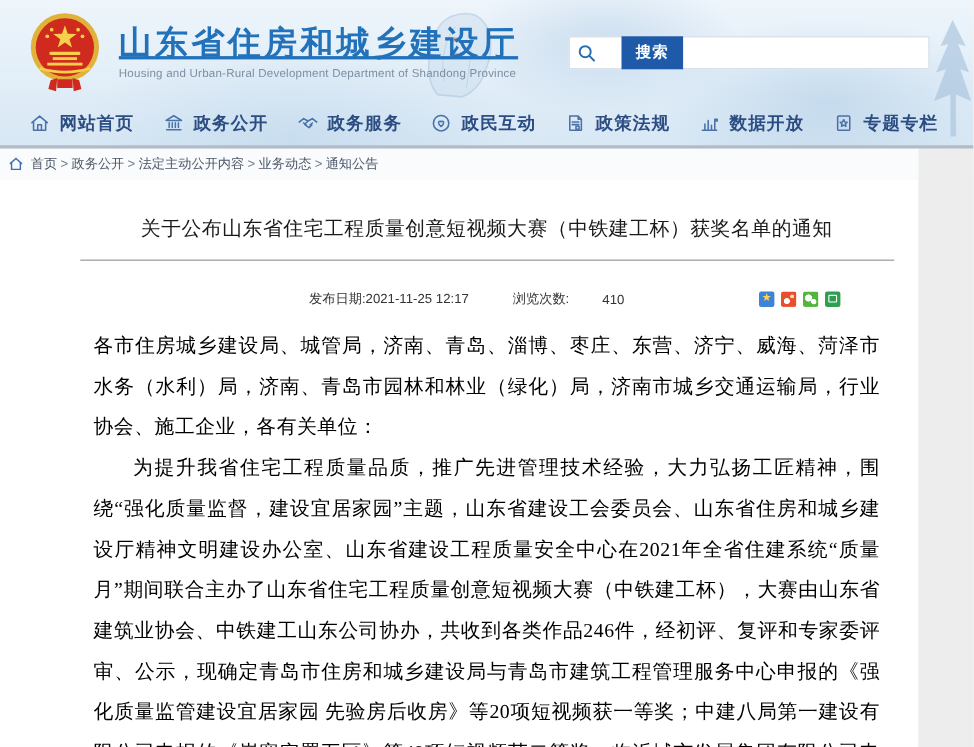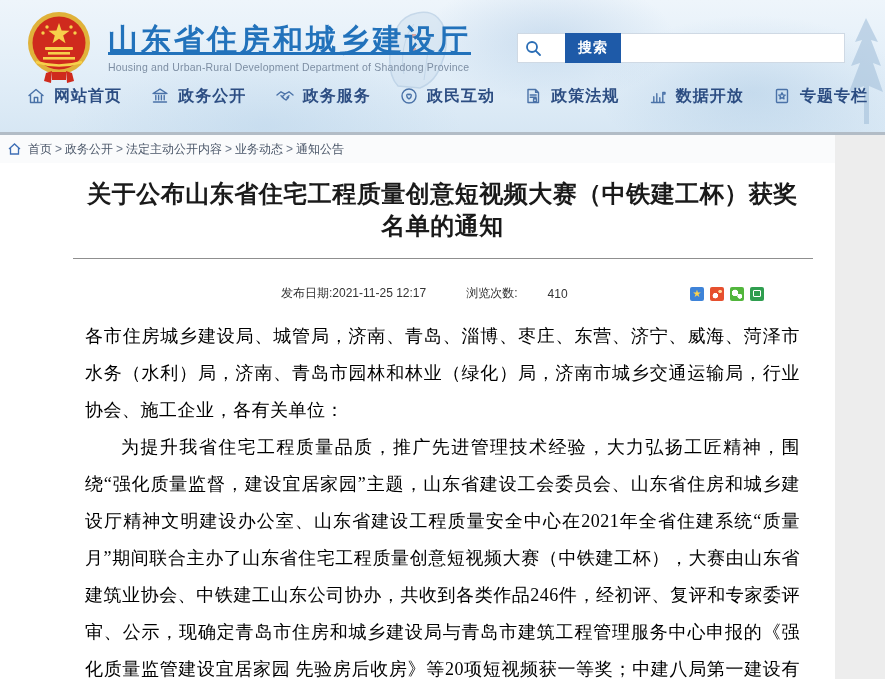--- a/index.html
+++ b/index.html
@@ -28,37 +28,37 @@
   .decor-stone{position:absolute;left:368px;top:4px;opacity:.55;}
   .decor-tree{position:absolute;right:0px;top:12px;opacity:.65;}
 
   .search-bar{position:absolute;right:40px;top:33px;width:328px;height:30px;display:flex;align-items:center;background:#ffffff;border:1px solid #cfd9e4;}
   .search-icon{width:30px;display:flex;justify-content:center;align-items:center;}
   .search-input{flex:1;height:100%;border:none;outline:none;font-size:13px;color:#333;font-family:var(--sans);}
   .search-input::placeholder{color:#9aa2ab;}
   .search-button{width:56px;height:30px;margin:-1px -1px -1px 17px;background:#1e5aa8;color:#fff;border:none;font-size:14px;font-weight:bold;cursor:pointer;font-family:var(--sans);letter-spacing:1px;}
 
   
-  .nav{position:absolute;left:0;bottom:16px;width:100%;height:40px;display:flex;align-items:center;justify-content:space-between;padding:0 17px 0 26px;}
+  .nav{position:absolute;left:0;bottom:0;width:100%;height:40px;display:flex;align-items:center;justify-content:space-between;padding:0 32px 0 26px;}
   .nav-item{display:flex;align-items:center;gap:8px;cursor:pointer;}
   .nav-item svg{stroke:#4a72a8;fill:none;stroke-width:1.4;stroke-linecap:round;stroke-linejoin:round;}
   .nav-label{font-size:16px;font-weight:bold;color:#2c4d82;letter-spacing:1px;}
 
   
   .breadcrumb{height:28px;width:835px;background:#fafbfc;display:flex;align-items:center;padding-left:8px;font-size:12px;color:#4a5668;gap:3px;}
   .crumb{cursor:pointer;}
   .crumb-sep{color:#6b7687;}
 
   
   .main{display:flex;width:885px;height:516px;}
   .content-col{width:835px;background:#fff;height:100%;}
   .right-strip{flex:1;background:#ededed;height:100%;}
 
   .article{width:715px;margin-left:85px;}
-  .article-title{margin-top:15px;text-align:center;font-size:24px;font-weight:700;color:#1a1a1a;font-family:var(--sans);letter-spacing:.5px;}
+  .article-title{margin-top:33px;text-align:center;font-size:18px;font-weight:400;color:#1a1a1a;font-family:var(--sans);letter-spacing:.5px;}
   .title-divider{margin-top:16px;margin-left:-12px;width:740px;border-top:1px solid #8f8f8f;}
   .meta-row{margin-top:26px;display:flex;align-items:center;font-size:12px;color:#333;}
   .meta-date{margin-left:196px;}
   .meta-views-label{margin-left:40px;}
   .meta-views-value{margin-left:30px;}
   .share-icons{margin-left:auto;margin-right:36px;display:flex;gap:6px;}
   .share-icon{width:14px;height:14px;border-radius:2px;cursor:pointer;position:relative;display:flex;align-items:center;justify-content:center;}
   .share-favorite{background:#3e83d8;color:#ffd34d;font-size:10px;line-height:1;}
   .share-weibo{background:radial-gradient(circle at 38% 62%, #fff 2.5px, transparent 3px),radial-gradient(circle at 72% 32%, #ffd9a0 1.5px, transparent 2px),#e6502e;}
   .share-wechat{background:radial-gradient(circle at 36% 42%, #fff 3px, transparent 3.5px),radial-gradient(circle at 70% 66%, #fff 2.2px, transparent 2.7px),#52b63c;}

